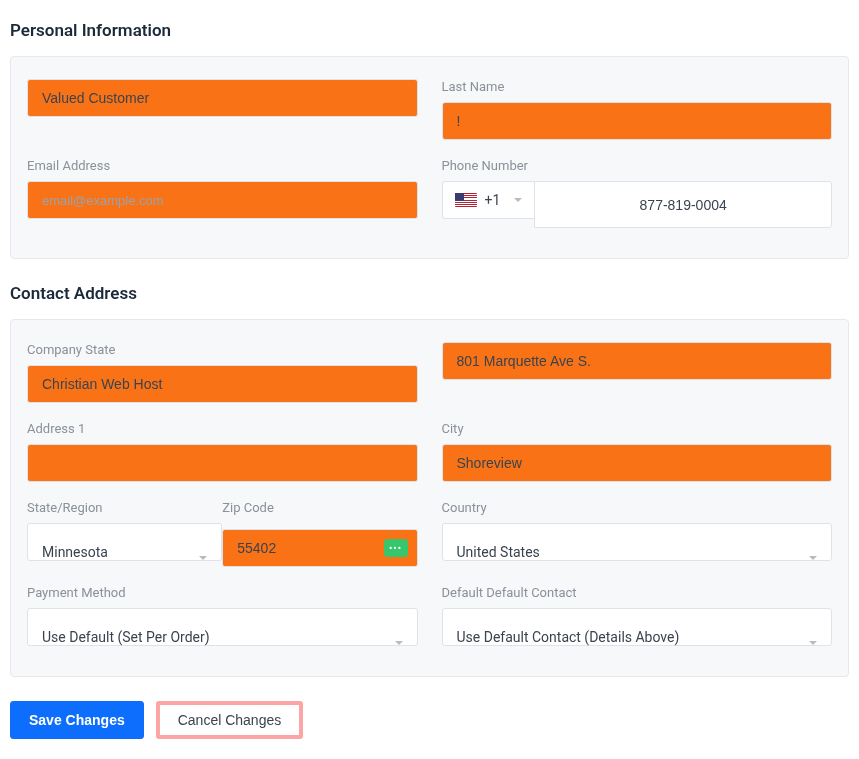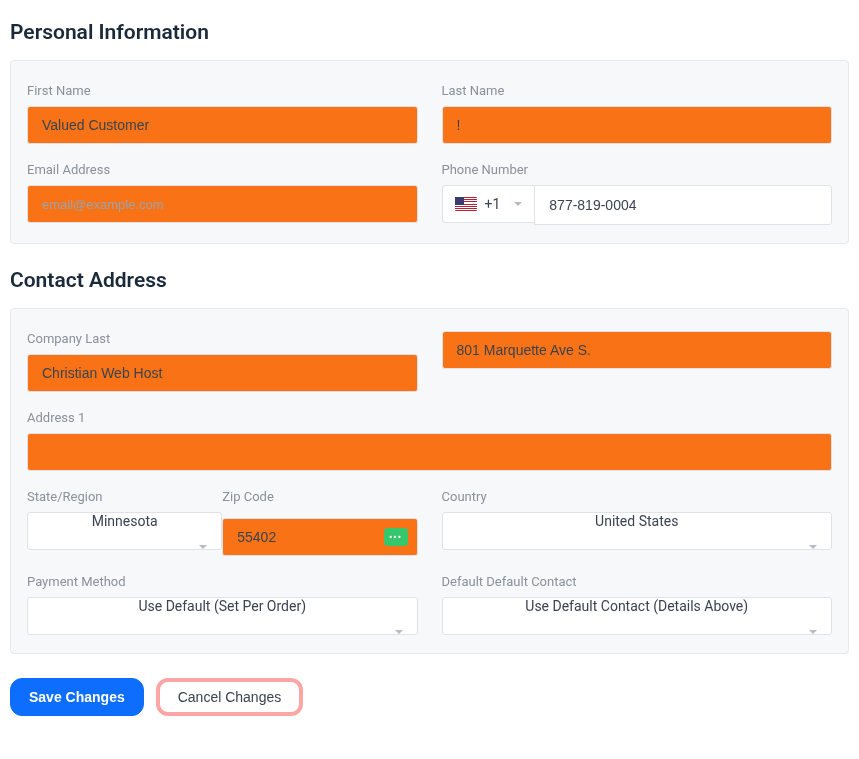--- a/index.html
+++ b/index.html
@@ -4,38 +4,38 @@
   <style>
     * { box-sizing: border-box; margin: 0; padding: 0; }
     body {
       font-family: -apple-system, BlinkMacSystemFont, "Segoe UI", Roboto, "Helvetica Neue", Arial, sans-serif;
       background: #fff;
       color: #333;
       padding: 10px;
       width: 859px;
     }
     h3.section-title {
-      font-size: 21px;
+      font-size: 17px;
       font-weight: 600;
       color: #1b2a3a;
       margin: 10px 0 16px 0;
     }
     .panel {
       background: #f7f8fa;
       border: 1px solid #e6e8ec;
       border-radius: 4px;
       padding: 22px 16px 18px 16px;
       margin-bottom: 24px;
     }
     .row {
       display: flex;
       gap: 24px;
       margin-bottom: 18px;
     }
-    .row:last-child { margin-bottom: 0; }
+    .row:last-child { margin-bottom: 12px; }
     .field { flex: 1 1 0; min-width: 0; }
     .field.half { flex: 0 0 calc(50% - 12px); }
     .sub-row { display: flex; }
     .sub-row .field { flex: 1 1 0; }
     label.fld-label {
       display: block;
       font-size: 13px;
       color: #8a919a;
       margin-bottom: 8px;
       font-weight: 400;
@@ -48,27 +48,26 @@
       background: #f97316;
       border: 1px solid #dfe2e8;
       border-radius: 3px;
       font-size: 14px;
       color: #3a4350;
       outline: none;
     }
     input.text-input::placeholder { color: #9aa2ad; font-size: 13px; letter-spacing: 0; }
     .select-input {
       display: flex;
-      align-items: center;
+      align-items: flex-end;
       justify-content: space-between;
       cursor: pointer;
       background: #fff;
       position: relative;
       user-select: none;
-      flex-direction: column;
     }
     .select-value { color: #3a4350; font-size: 14px; }
     .chevron {
       width: 0; height: 0;
       border-left: 4px solid transparent;
       border-right: 4px solid transparent;
       border-top: 4px solid #b6bcc6;
       margin-left: auto;
     }
     .phone-group { display: flex; width: 100%; }
@@ -94,64 +93,64 @@
     .phone-cc .flag::before {
       content: "";
       position: absolute; left:0; top:0;
       width: 9px; height: 7.5px;
       background: #3c3b6e;
     }
     .phone-cc .cc-text { font-size: 14px; color: #3a4350; }
     .phone-cc .chevron { margin-left: 6px; }
     .phone-number {
       flex: 1;
-      height: 40px;
+      height: 47px;
       padding: 0 14px;
       background: #fff;
       border: 1px solid #dfe2e8;
       border-radius: 0 3px 3px 0;
       font-size: 14px;
       color: #3a4350;
       outline: none;
+      text-align: center;
     }
 
     .zip-wrap { position: relative; margin-top: 14px; }
     .zip-badge {
       position: absolute;
       right: 10px; top: 50%; transform: translateY(-50%);
       width: 24px; height: 18px;
       border-radius: 4px;
       background: #36c66b;
       color: #fff;
       font-size: 10px;
       display: flex; align-items: center; justify-content: center;
       letter-spacing: 1px;
       pointer-events: none;
     }
     .actions { display: flex; gap: 12px; margin-top: 22px; margin-bottom: 10px; }
     .btn {
       height: 38px;
       padding: 0 18px;
-      border-radius: 12px;
+      border-radius: 3px;
       font-size: 14px;
       font-weight: 600;
       cursor: pointer;
       display: inline-flex; align-items: center; justify-content: center;
     }
     .btn-primary { background: #0d6efd; color: #fff; border: 1px solid #0d6efd; }
     .btn-secondary { background: #fff; color: #3a4350; border: 4px solid #fca5a5; font-weight: 500; }
   </style>
 </head>
 <body>
 
 <h3 class="section-title">Personal Information</h3>
 <div class="panel">
   <div class="row">
     <div class="field">
-      <label class="fld-label">First Name</label>
       <input class="text-input" type="text" value="Valued Customer" style="">
     </div>
     <div class="field">
       <label class="fld-label">Last Name</label>
       <input class="text-input" type="text" value="!" style="">
     </div>
   </div>
   <div class="row">
     <div class="field">
       <label class="fld-label">Email Address</label>
@@ -168,31 +167,35 @@
         <input class="phone-number" type="text" value="877-819-0004" style="">
       </div>
     </div>
   </div>
 </div>
 
 <h3 class="section-title">Contact Address</h3>
 <div class="panel">
   <div class="row">
     <div class="field">
-      <label class="fld-label">Company Last</label>
+      <label class="fld-label">Company State</label>
       <input class="text-input" type="text" value="Christian Web Host" style="">
     </div>
     <div class="field">
       <input class="text-input" type="text" value="801 Marquette Ave S." style="">
     </div>
   </div>
   <div class="row">
     <div class="field">
       <label class="fld-label">Address 1</label>
       <input class="text-input" type="text" value="" style="">
+    </div>
+    <div class="field">
+      <label class="fld-label">City</label>
+      <input class="text-input" type="text" value="Shoreview" style="">
     </div>
   </div>
   <div class="row">
     <div class="field half">
       <div class="sub-row">
         <div class="field">
           <label class="fld-label">State/Region</label>
           <div class="select-input">
             <span class="select-value">Minnesota</span>
             <span class="chevron"></span>

